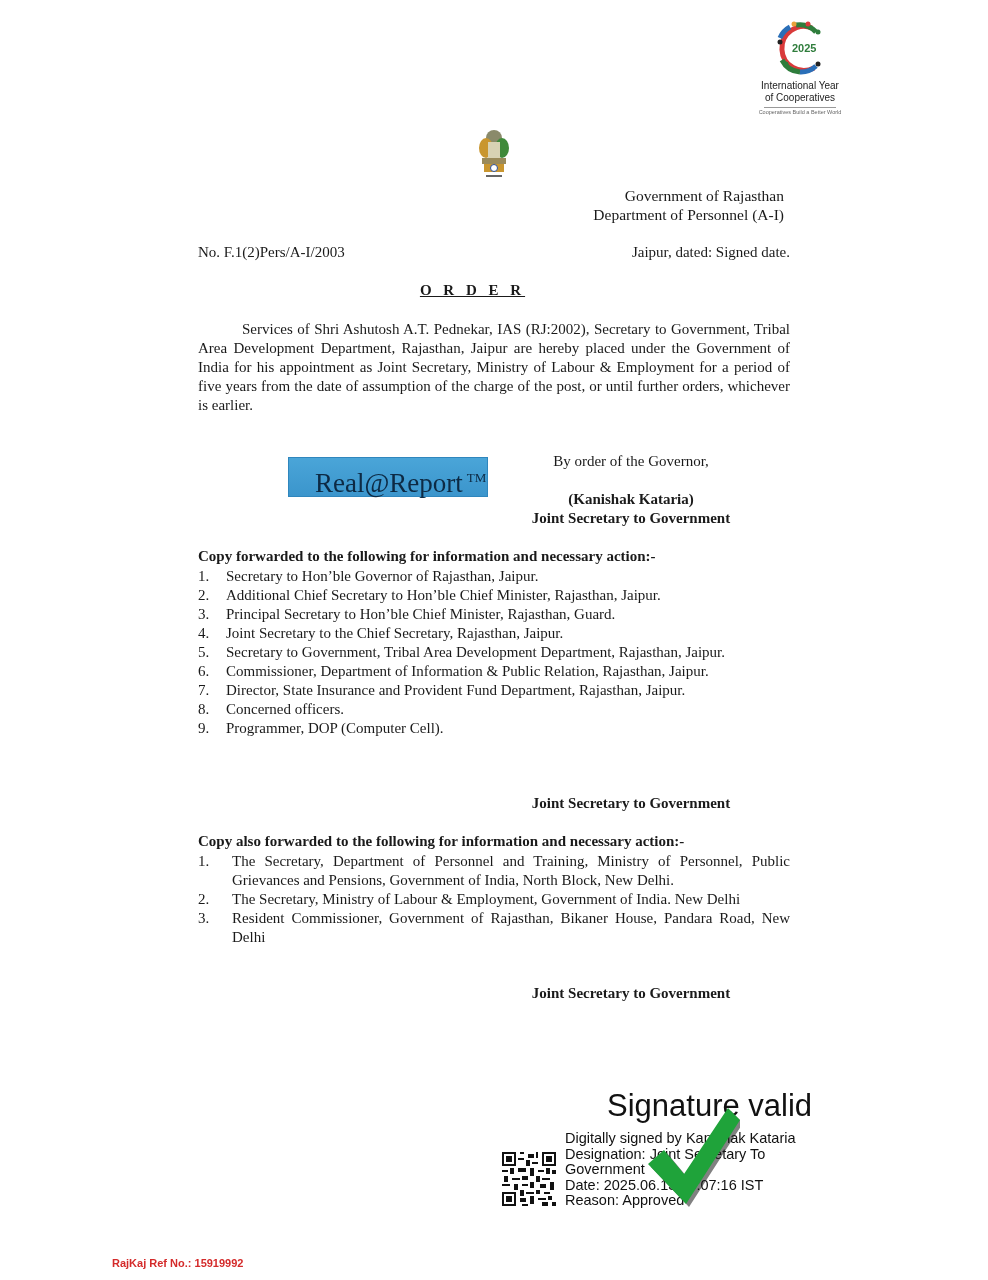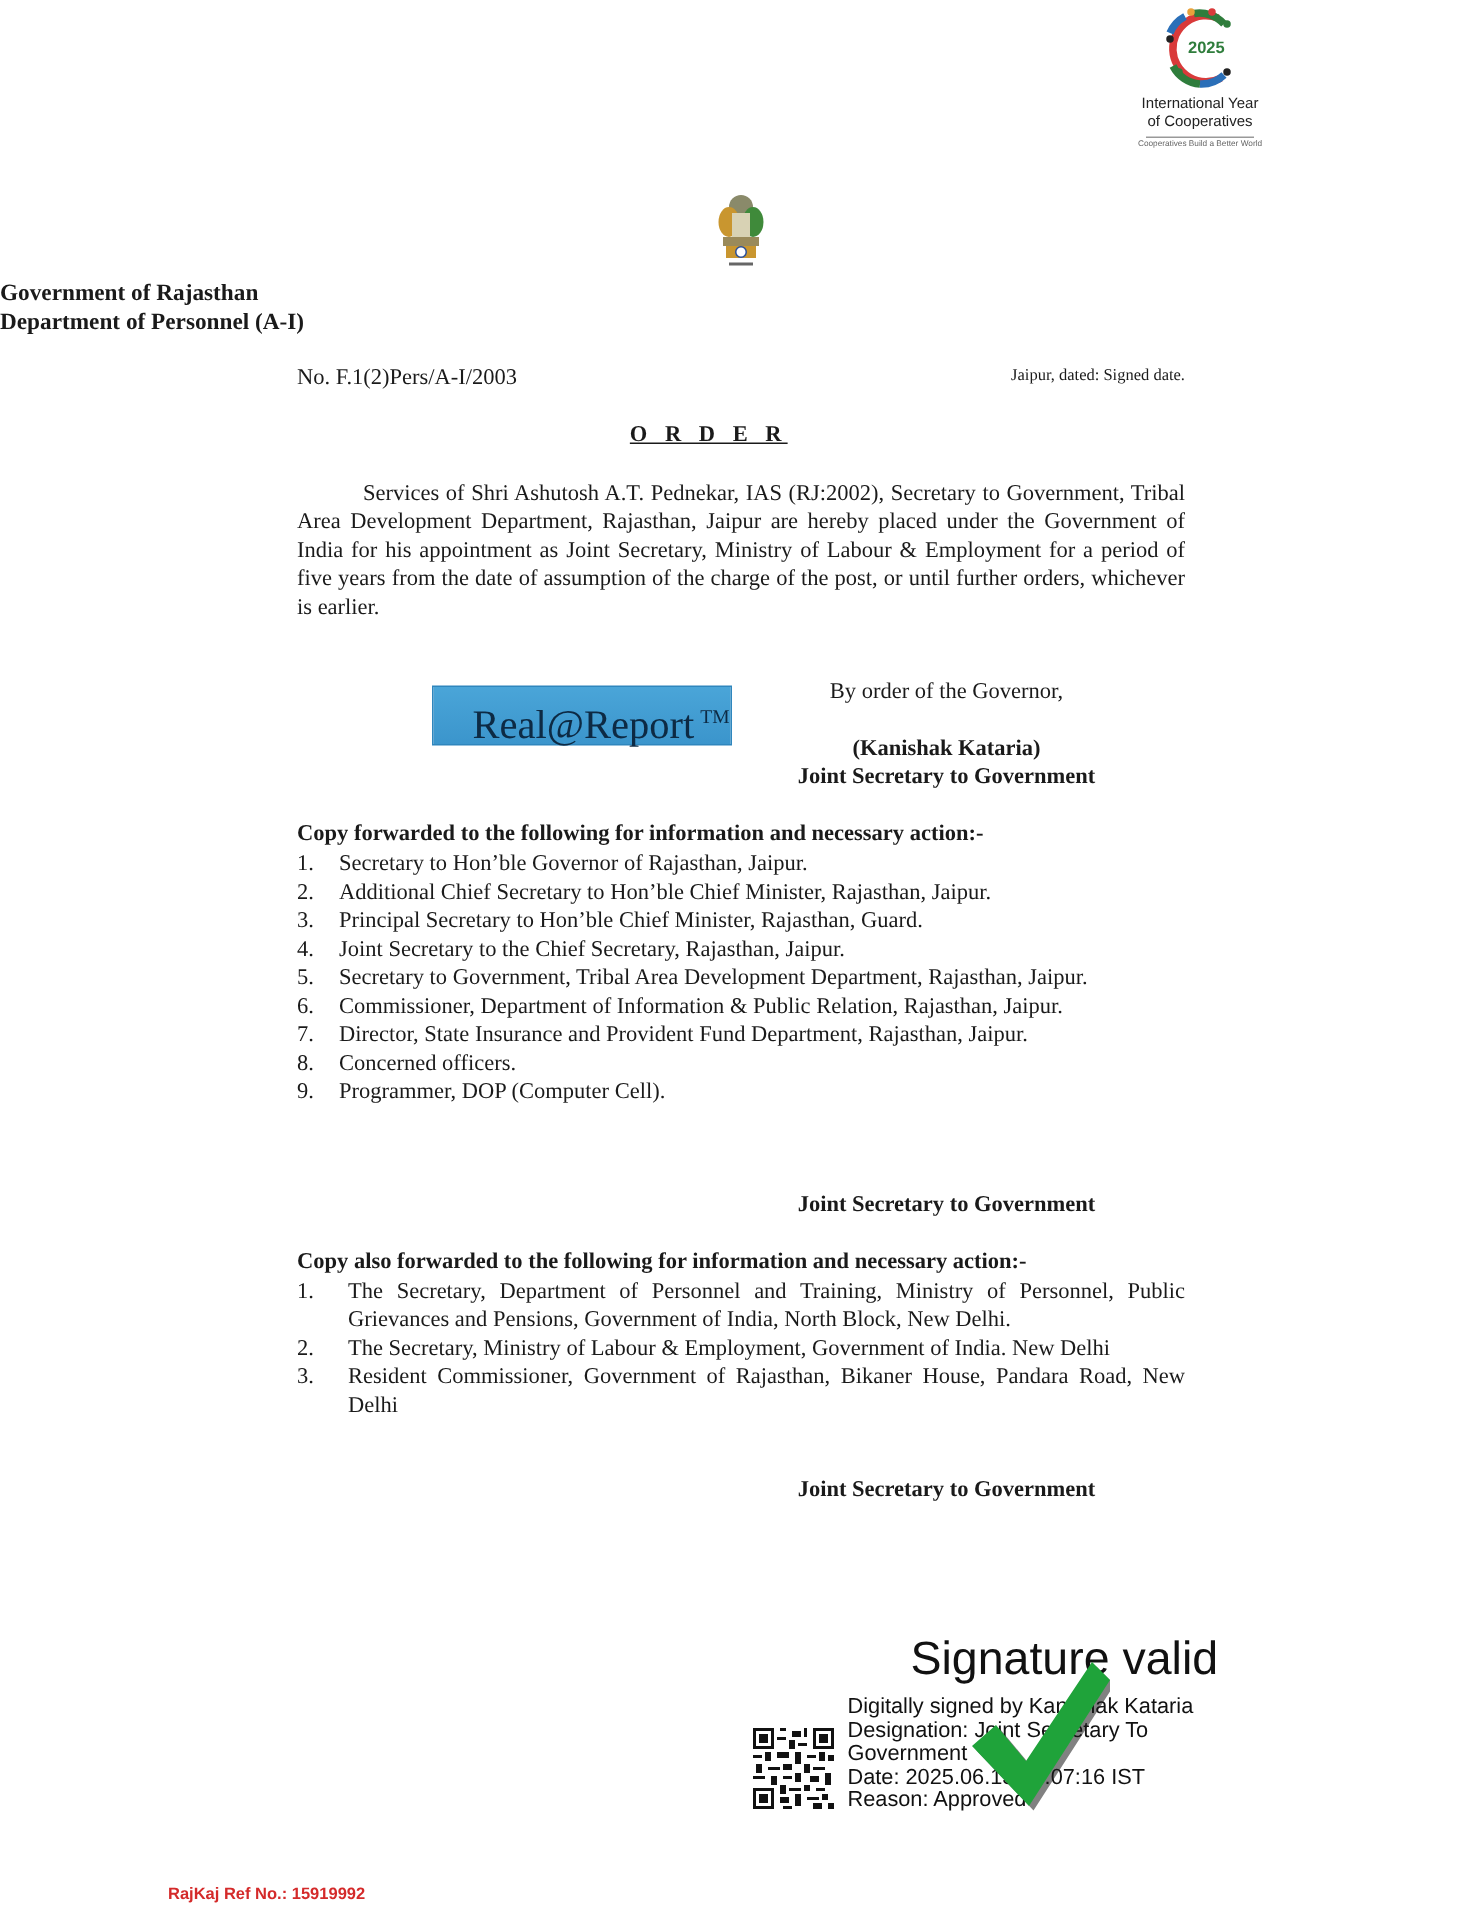--- a/index.html
+++ b/index.html
@@ -1,34 +1,34 @@
 <!DOCTYPE html>
 <html><head>
 <meta charset="utf-8">
 <style>
   html, body { margin: 0; padding: 0; background: #ffffff; }
   body { width: 988px; height: 1280px; position: relative; overflow: hidden; font-family: "Liberation Serif", serif; color: #1a1a1a; }
   .abs { position: absolute; }
   .serif { font-family: "Liberation Serif", serif; }
 
   
-  #iyc-logo { left: 752px; top: 4px; width: 96px; height: 106px; text-align: center; }
+  #iyc-logo { left: 752px; top: 20px; width: 96px; height: 106px; text-align: center; }
   #iyc-ring { position: relative; width: 52px; height: 58px; margin: 0 auto; }
   #iyc-year { position: absolute; left: 18px; top: 22px; font-family: "Liberation Sans", sans-serif; font-weight: bold; font-size: 11px; color: #2f7d3c; }
   #iyc-title { font-family: "Liberation Sans", sans-serif; font-size: 10px; line-height: 12px; color: #222; margin-top: 2px; }
   #iyc-rule { width: 72px; height: 1px; background: #999; margin: 3px auto 1px; }
   #iyc-tag { font-family: "Liberation Sans", sans-serif; font-size: 5.5px; color: #666; }
 
   
   #emblem { left: 476px; top: 128px; width: 36px; height: 54px; }
 
-  .hdr { left: 0; width: 784px; text-align: left; font-weight: bold; font-size: 15.5px; }
+  .hdr { left: 0; width: 784px; text-align: right; font-weight: normal; font-size: 15.5px; }
 
   #ref-no { left: 198px; top: 244px; font-size: 15px; }
-  #dated { right: 198px; top: 244px; font-size: 11px; }
+  #dated { right: 198px; top: 244px; font-size: 15px; }
   #order-title { left: 0; width: 945px; top: 282px; text-align: center; font-weight: bold; font-size: 15px; letter-spacing: 4px; }
   #order-title span { text-decoration: underline; }
 
   #order-para { left: 198px; top: 320px; width: 592px; text-align: justify; font-size: 15px; line-height: 19px; }
   #order-para .indent { display: inline-block; width: 44px; }
 
   #badge { left: 288px; top: 457px; width: 200px; height: 40px; background: linear-gradient(#4aa5d8, #3b95cc); border: 1px solid #2f86bd; box-sizing: border-box; color: #0d2a44; font-size: 27px; line-height: 40px; padding-left: 26px; white-space: nowrap; }
   #badge sup { font-size: 13px; vertical-align: 10px; margin-left: 4px; }
 
   .sig-block { left: 500px; width: 262px; text-align: center; font-size: 15px; }

